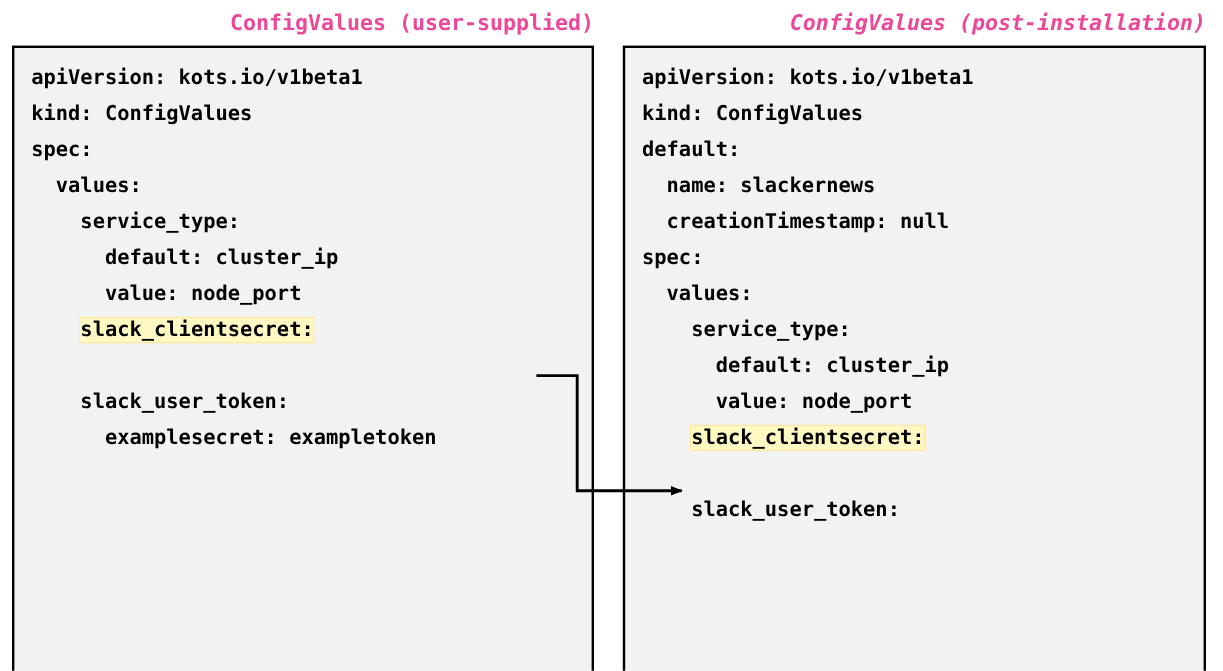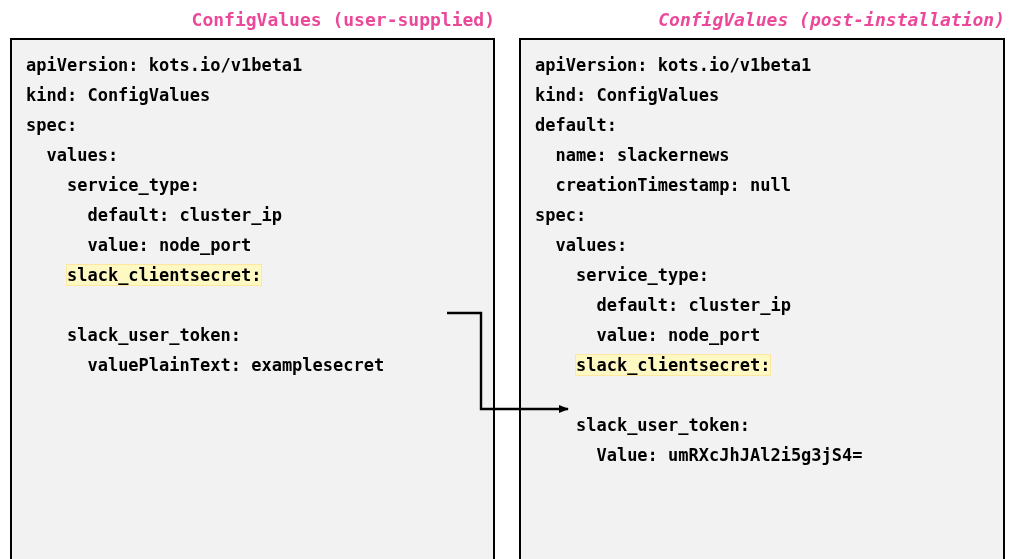--- a/index.html
+++ b/index.html
@@ -88,40 +88,39 @@
       <div class="code-line"><span class="seg">apiVersion: kots.io/v1beta1</span></div>
       <div class="code-line"><span class="seg">kind: ConfigValues</span></div>
       <div class="code-line"><span class="seg">spec:</span></div>
       <div class="code-line"><span class="seg">  </span><span class="seg">values:</span></div>
       <div class="code-line"><span class="seg">    </span><span class="seg">service_type:</span></div>
       <div class="code-line"><span class="seg">      </span><span class="seg">default: cluster_ip</span></div>
       <div class="code-line"><span class="seg">      </span><span class="seg">value: node_port</span></div>
       <div class="code-line"><span class="seg">    </span><span class="seg hl">slack_clientsecret:</span></div>
       <div class="code-line"><span class="seg">      </span></div>
       <div class="code-line"><span class="seg">    </span><span class="seg">slack_user_token:</span></div>
-      <div class="code-line"><span class="seg">      </span><span class="seg">valuePlainText: examplesecret</span></div>
+      <div class="code-line"><span class="seg">      </span><span class="seg">examplesecret: exampletoken</span></div>
     </div>
 </div>
 
 <div class="panel" id="panel-right">
   <div class="code" id="code-right">
       <div class="code-line"><span class="seg">apiVersion: kots.io/v1beta1</span></div>
       <div class="code-line"><span class="seg">kind: ConfigValues</span></div>
       <div class="code-line"><span class="seg">default:</span></div>
       <div class="code-line"><span class="seg">  </span><span class="seg">name: slackernews</span></div>
       <div class="code-line"><span class="seg">  </span><span class="seg">creationTimestamp: null</span></div>
       <div class="code-line"><span class="seg">spec:</span></div>
       <div class="code-line"><span class="seg">  </span><span class="seg">values:</span></div>
       <div class="code-line"><span class="seg">    </span><span class="seg">service_type:</span></div>
       <div class="code-line"><span class="seg">      </span><span class="seg">default: cluster_ip</span></div>
       <div class="code-line"><span class="seg">      </span><span class="seg">value: node_port</span></div>
       <div class="code-line"><span class="seg">    </span><span class="seg hl">slack_clientsecret:</span></div>
       <div class="code-line"><span class="seg">      </span></div>
       <div class="code-line"><span class="seg">    </span><span class="seg">slack_user_token:</span></div>
-      <div class="code-line"><span class="seg">      </span><span class="seg">Value: umRXcJhJAl2i5g3jS4=</span></div>
     </div>
 </div>
 
 <svg id="connector" viewBox="0 0 1019 559">
   <defs>
     <marker id="arrowhead" markerWidth="10" markerHeight="8" refX="9" refY="4" orient="auto" markerUnits="userSpaceOnUse">
       <path d="M0,0 L10,4 L0,8 z" fill="#000000"></path>
     </marker>
   </defs>
   <path d="M447,313 L481,313 L481,409 L568,409" fill="none" stroke="#000000" stroke-width="2.4" marker-end="url(#arrowhead)"></path>

